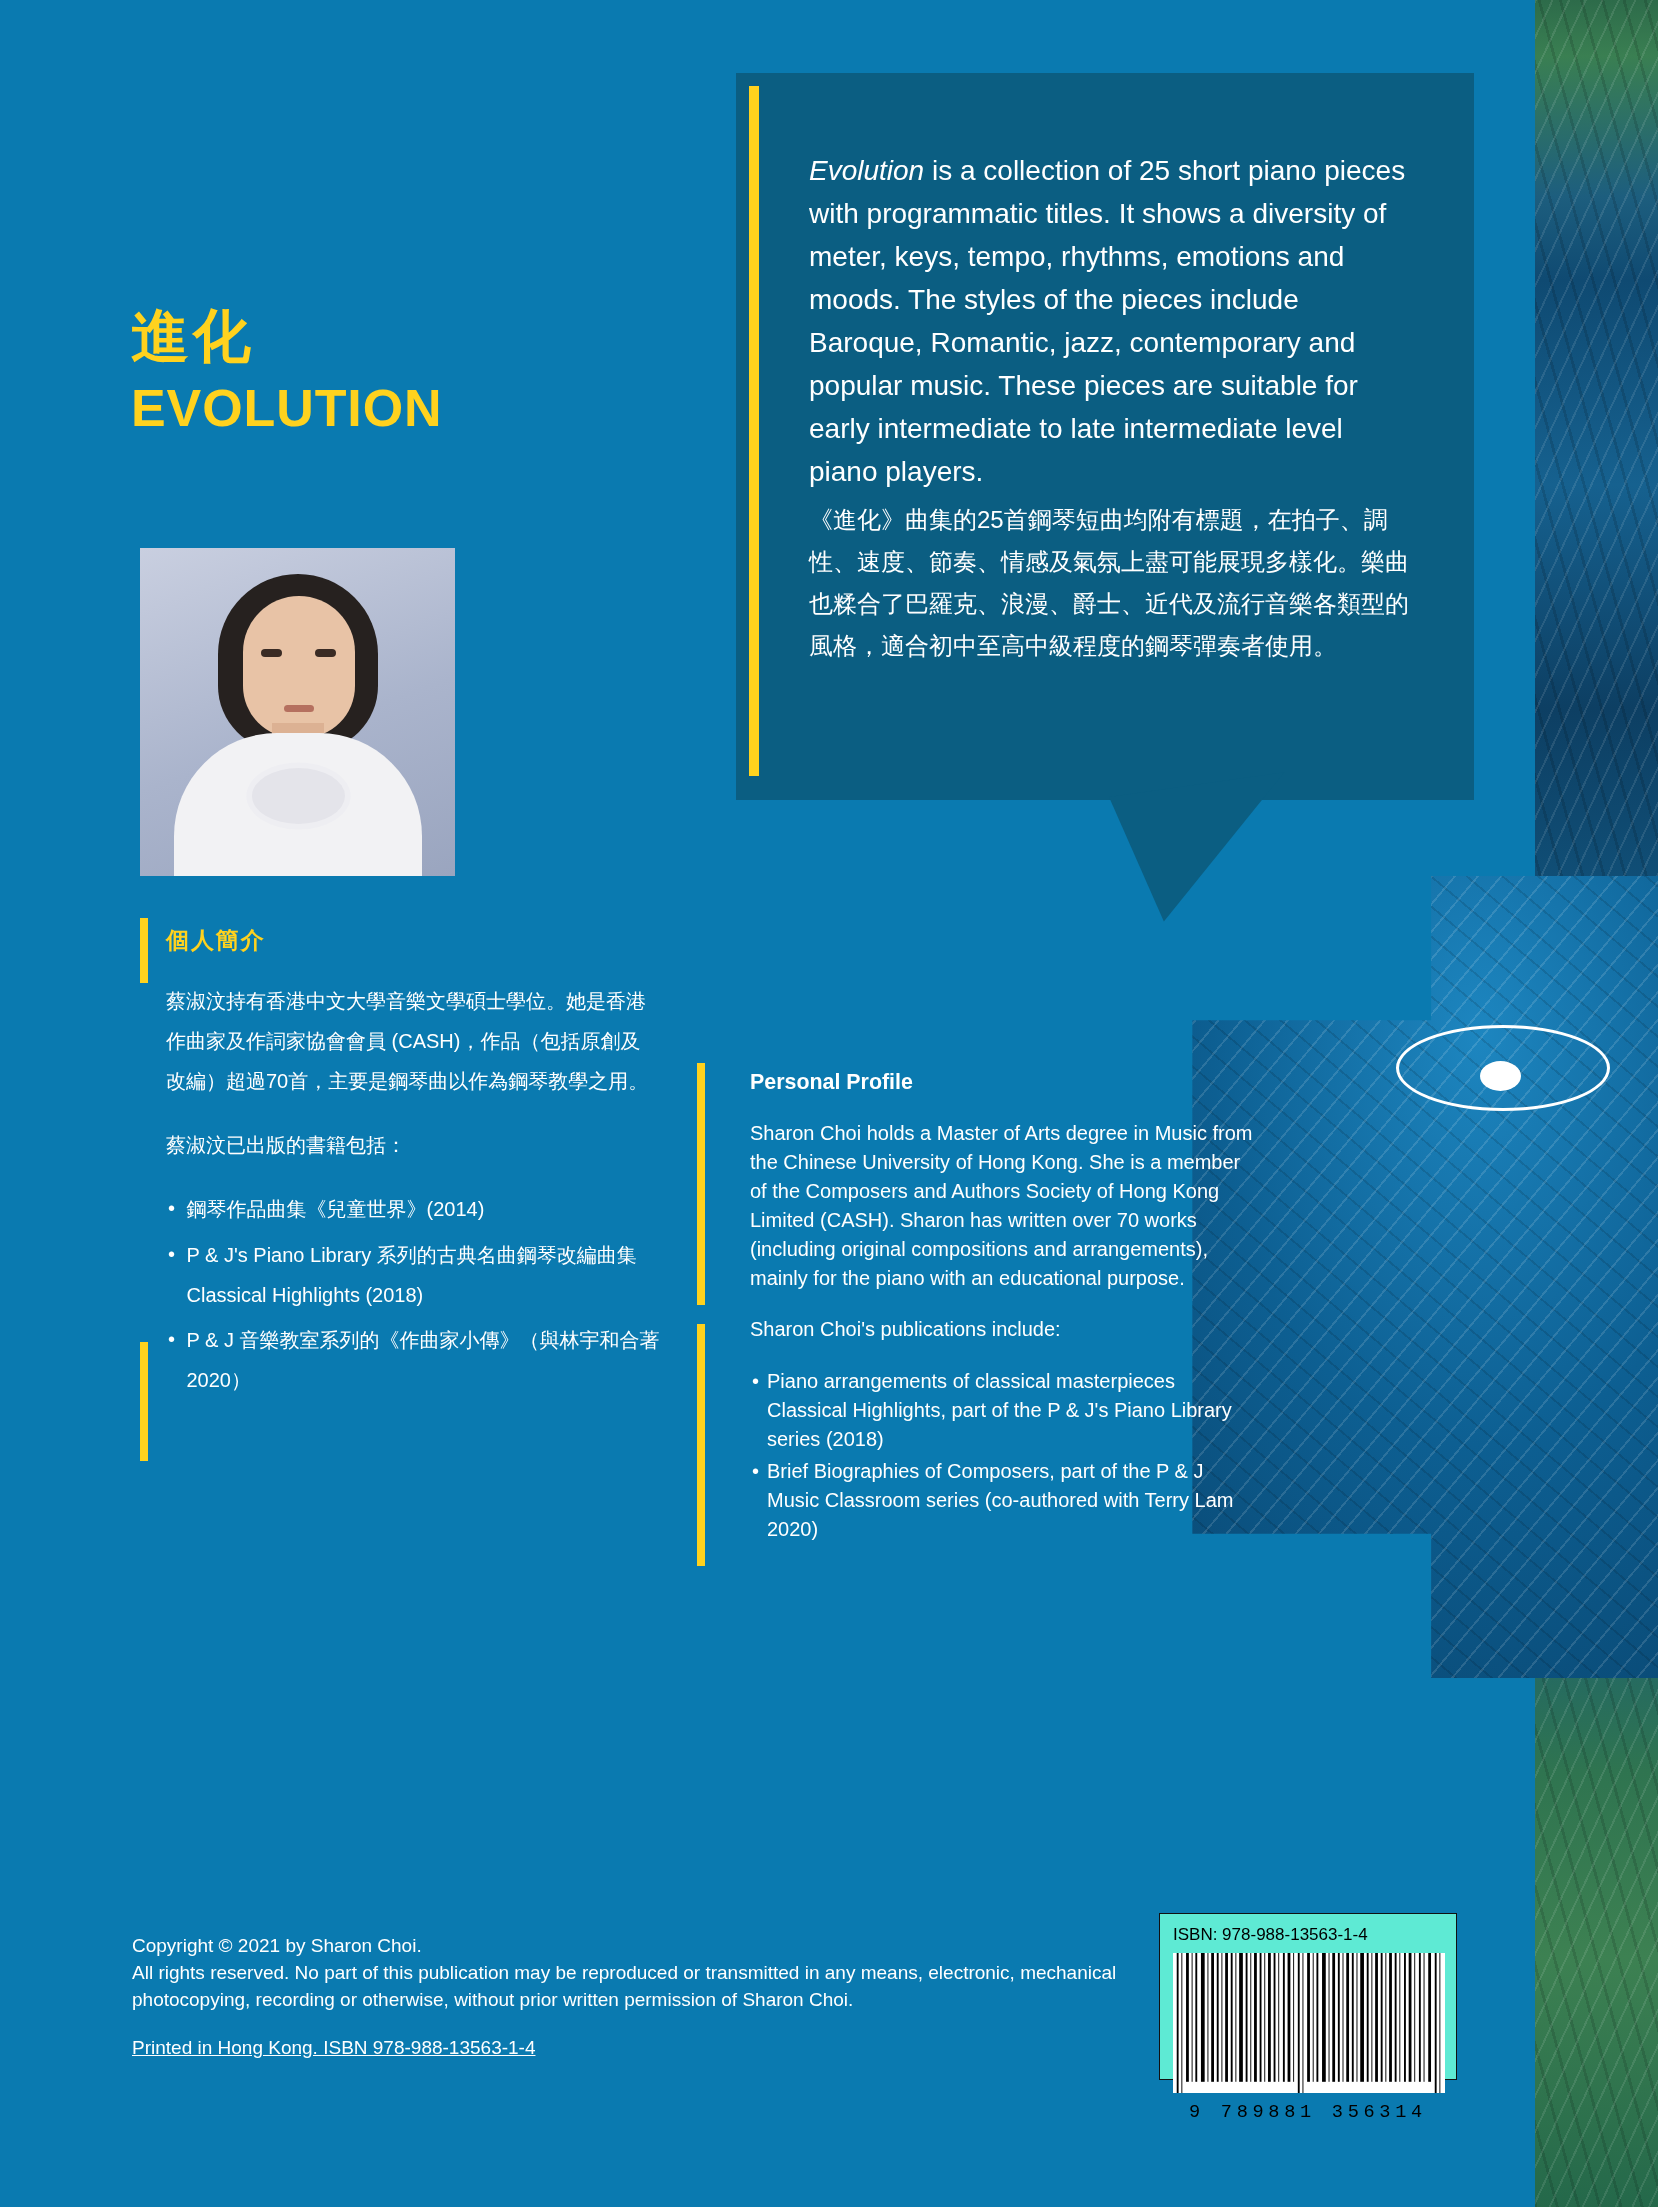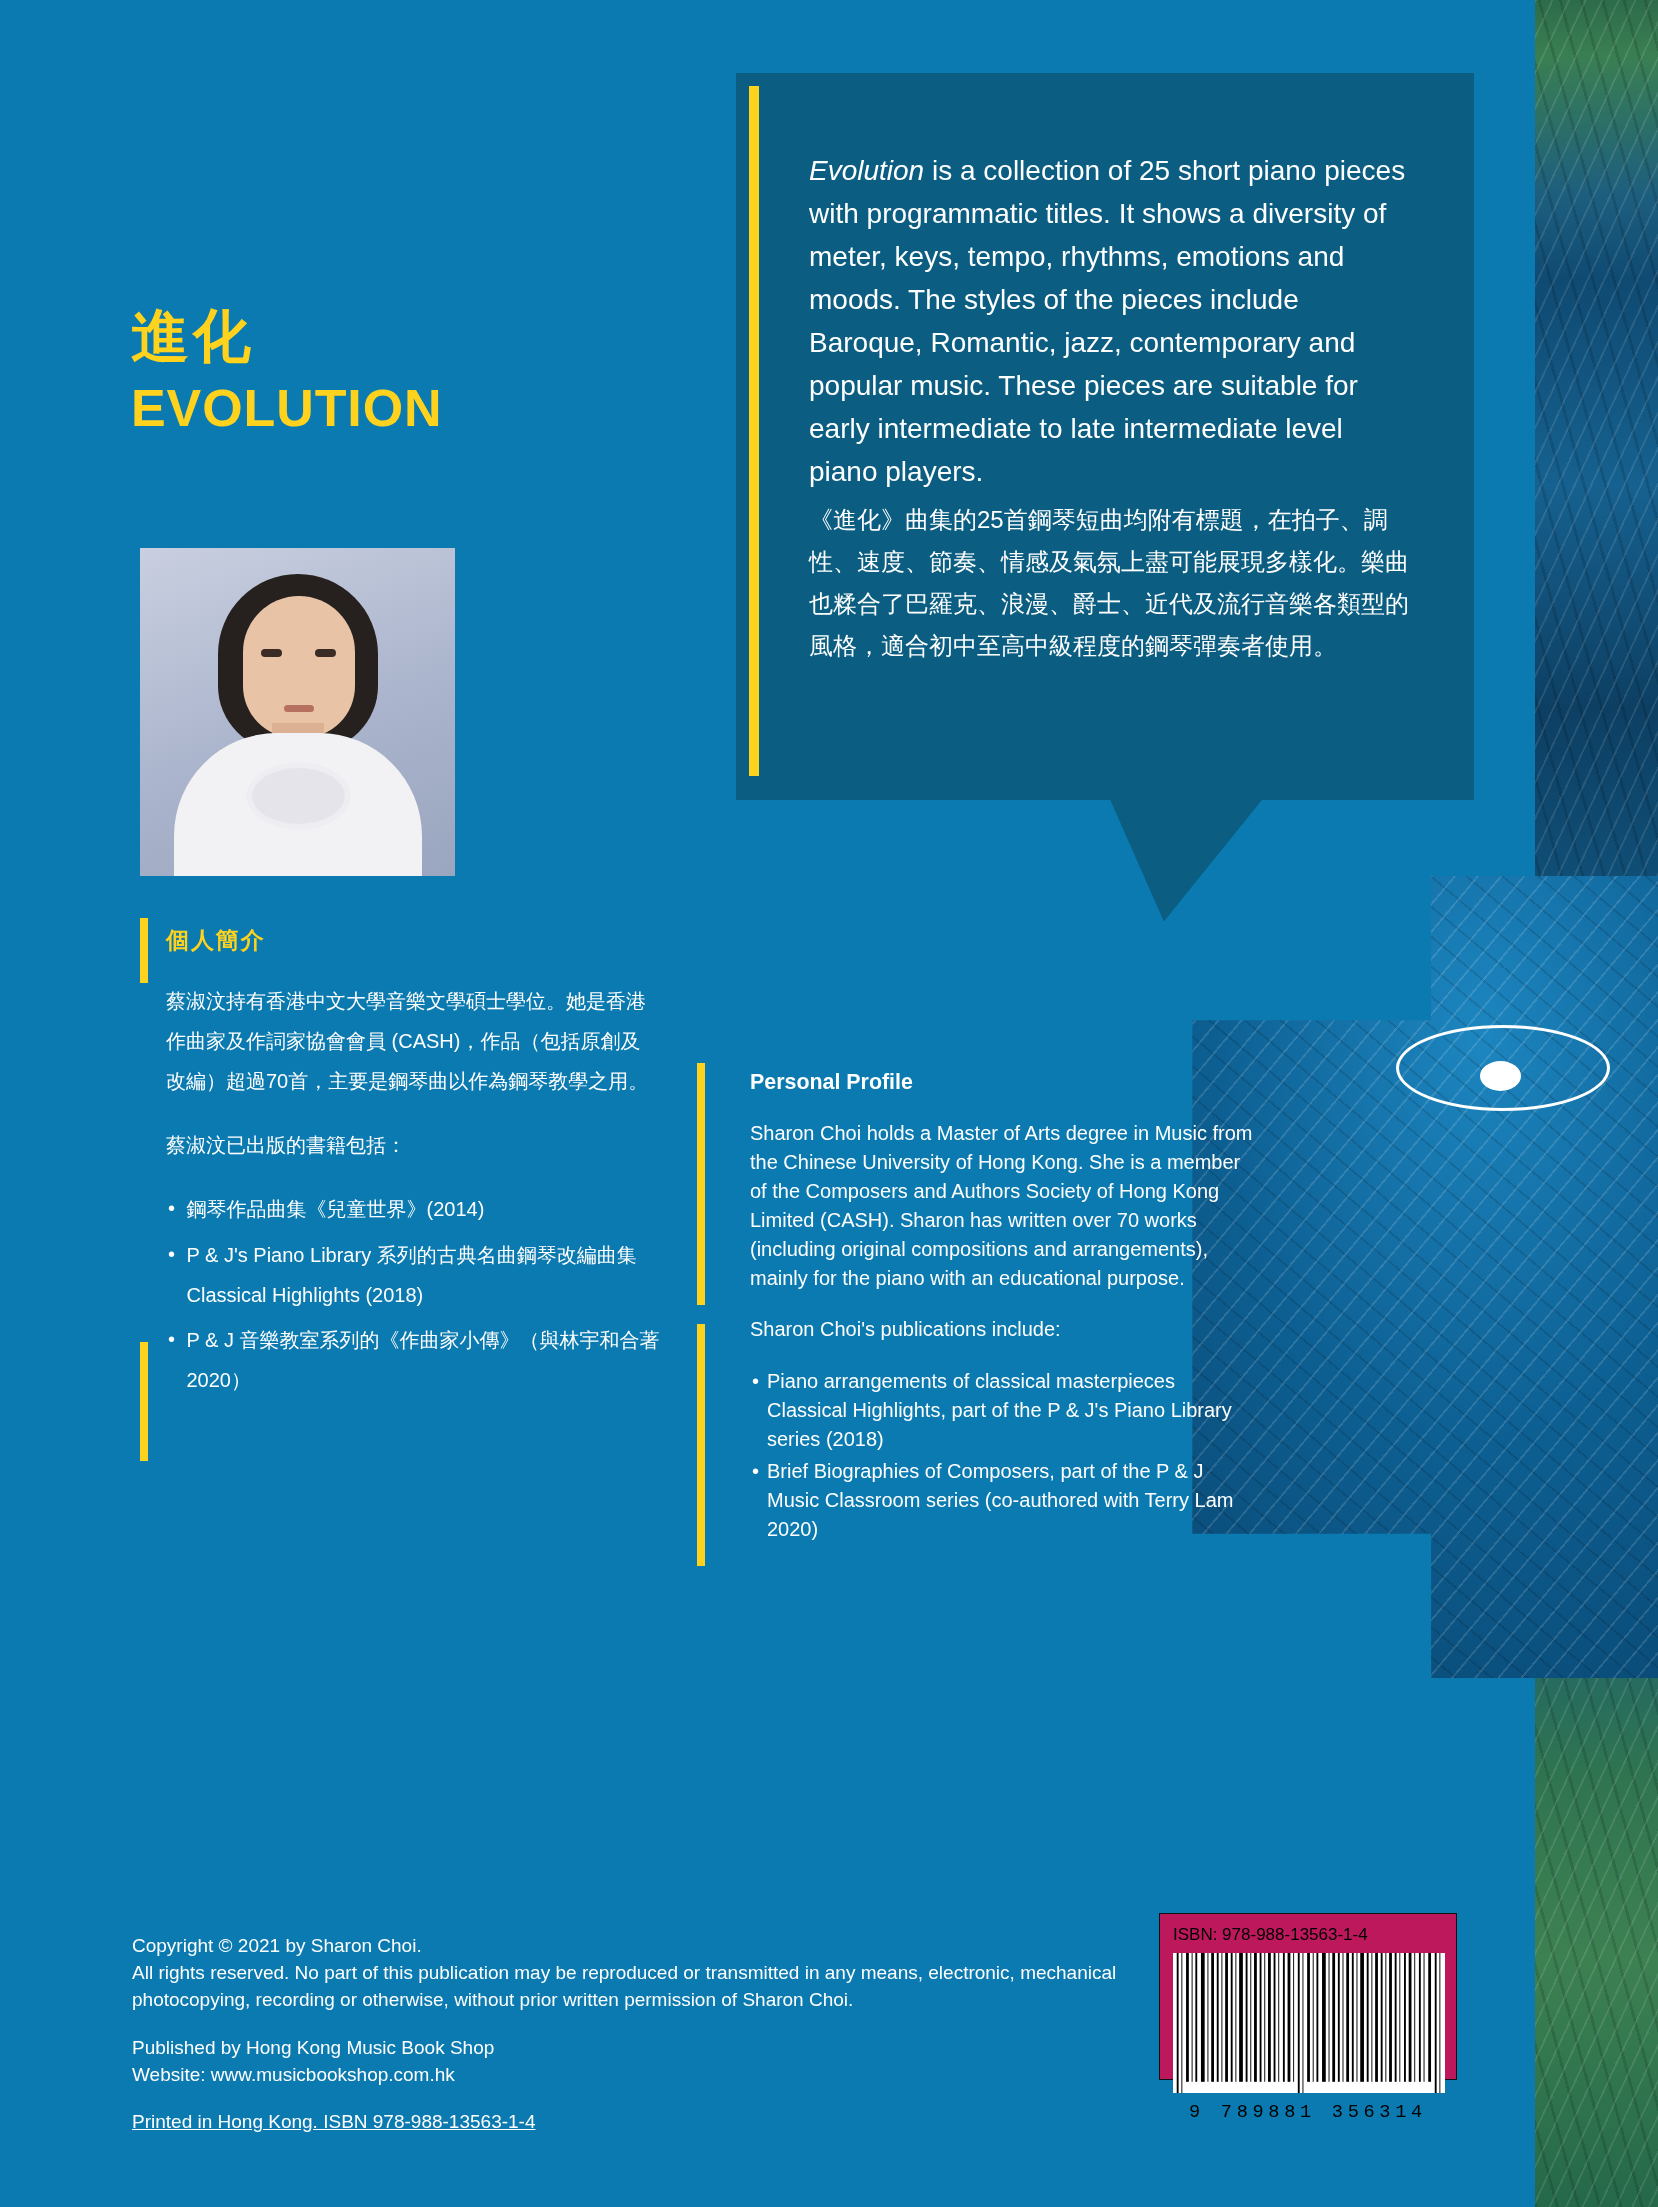--- a/index.html
+++ b/index.html
@@ -318,21 +318,21 @@
   .copy p { margin: 0 0 20.5px 0; }
   .copy p:last-child { margin-bottom: 0; text-decoration: underline; }
 
   
   .isbn-box {
     position: absolute;
     left: 1159px;
     top: 1913px;
     width: 298px;
     height: 167px;
-    background: #be185d;
+    background: #5eead4;
     border: 1.9px solid #111;
     box-sizing: border-box;
     padding: 11.2px 13px 7.5px 13px;
   }
   .isbn-text {
     font-size: 17px;
     color: #000;
     font-family: "Liberation Sans", sans-serif;
     margin-bottom: 7.5px;
   }
@@ -408,24 +408,20 @@
     <ul class="pp-list">
       <li>Piano arrangements of classical masterpieces Classical Highlights, part of the P &amp; J's Piano Library series (2018)</li>
       <li>Brief Biographies of Composers, part of the P &amp; J Music Classroom series (co-authored with Terry Lam 2020)</li>
     </ul>
   </div>
 
   <div class="copy">
     <p>
       <span>Copyright © 2021 by Sharon Choi.</span><br>
       <span>All rights reserved. No part of this publication may be reproduced or transmitted in any means, electronic, mechanical photocopying, recording or otherwise, without prior written permission of Sharon Choi.</span>
-    </p>
-    <p>
-      <span>Published by Hong Kong Music Book Shop</span><br>
-      <span>Website: www.musicbookshop.com.hk</span>
     </p>
     <p>Printed in Hong Kong.  ISBN 978-988-13563-1-4</p>
   </div>
 
   <div class="isbn-box">
     <div class="isbn-text">ISBN: 978-988-13563-1-4</div>
     <svg class="barcode" viewBox="0 0 292 150" preserveAspectRatio="none">
       <rect x="0" y="0" width="292" height="150" fill="#ffffff"></rect>
       <g fill="#000000">
         <rect x="4" y="0" width="2" height="150"></rect>

